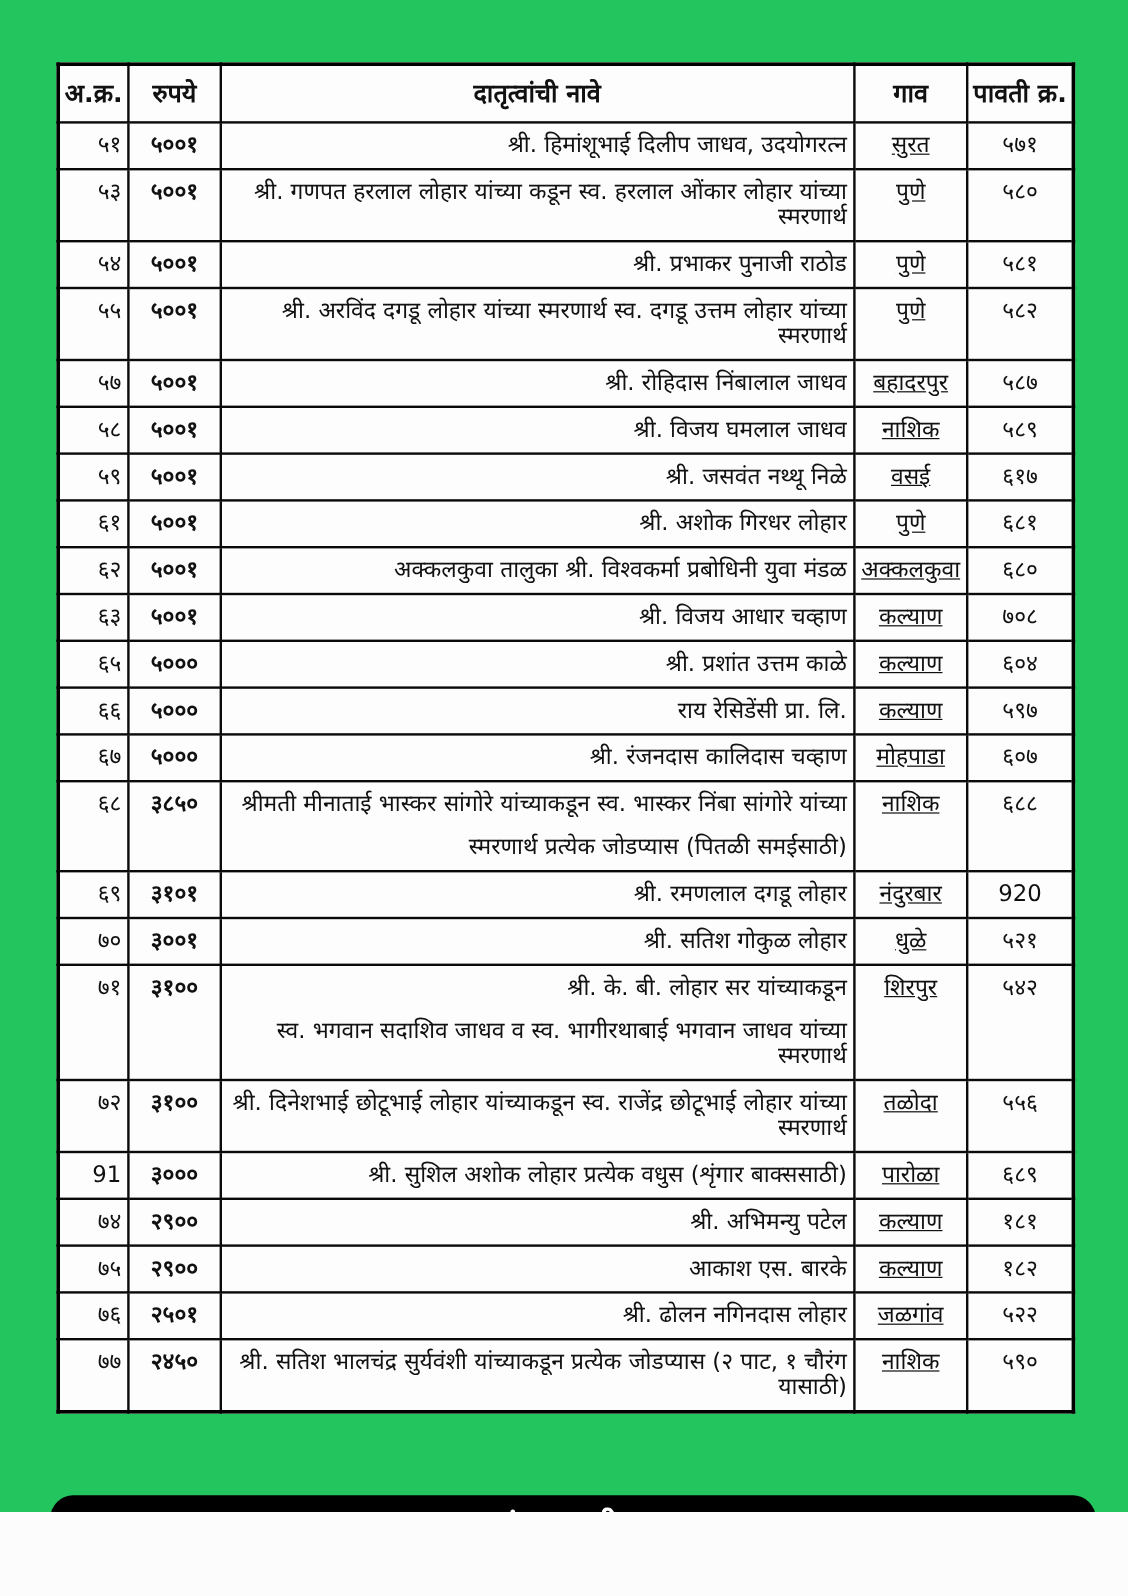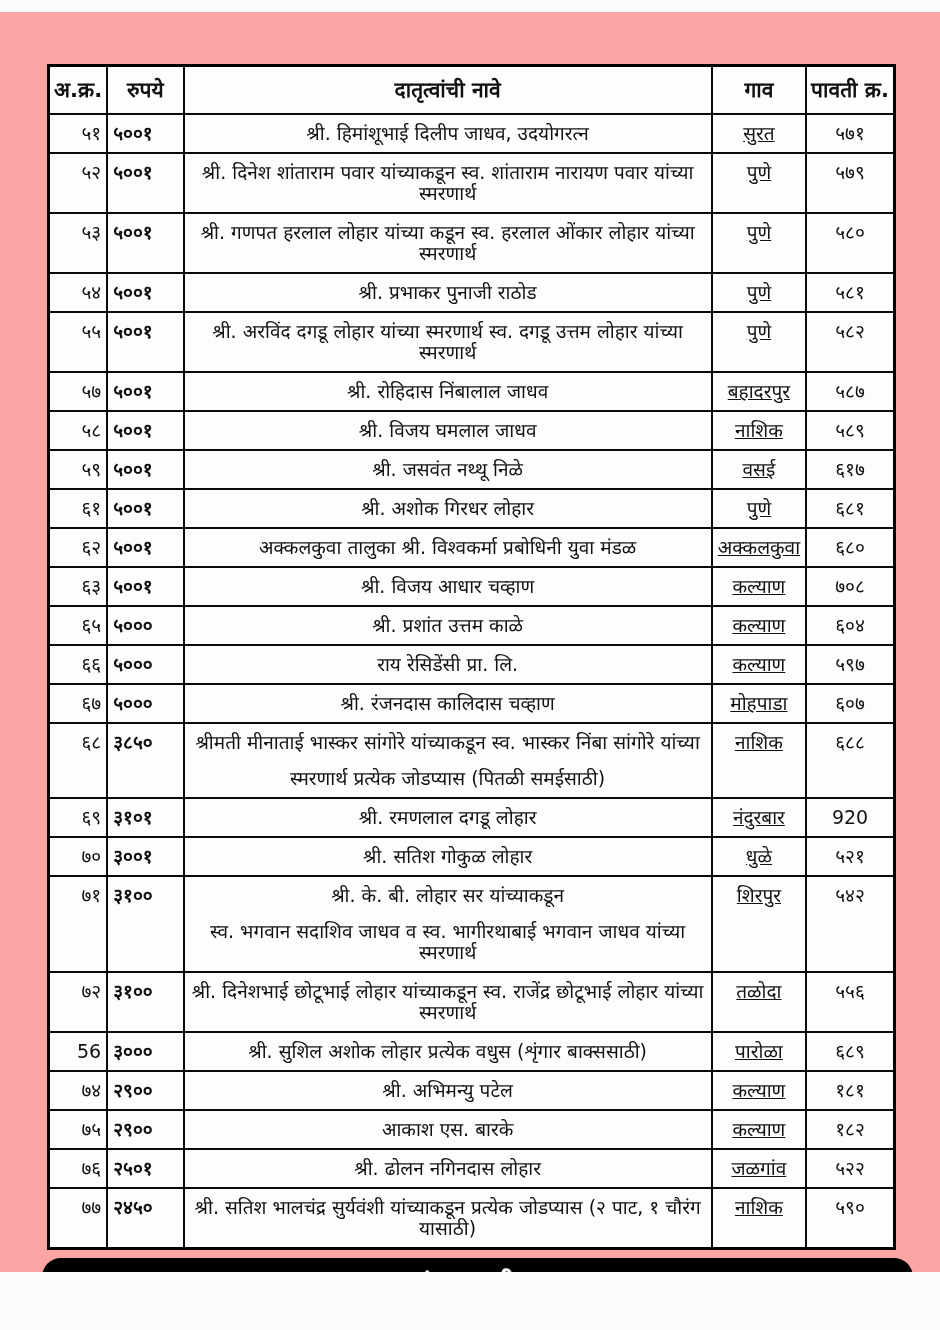--- a/index.html
+++ b/index.html
@@ -6,23 +6,22 @@
     margin: 0;
     padding: 0;
     background: #fcfcfc;
     font-family: "DejaVu Sans", "Liberation Sans", sans-serif;
     color: #111;
   }
   .sheet {
     position: relative;
     width: 940px;
     height: 1260px;
-    background: #fca5a5;
+    background: #22c55e;
     overflow: hidden;
-    margin-top: 12px;
   }
   table.donor-table {
     position: absolute;
     left: 47px;
     top: 52px;
     width: 849px;
     border-collapse: collapse;
     border: 3px solid #000;
     background: #fdfdfd;
   }
@@ -44,22 +43,22 @@
     line-height: 21px;
     padding: 8px 5px;
     vertical-align: top;
   }
   col.c-serial  { width: 57px; }
   col.c-amount  { width: 78px; }
   col.c-donor   { width: 554px; }
   col.c-village { width: 86px; }
   col.c-receipt { width: 74px; }
   td.serial  { text-align: right; }
-  td.amount  { font-weight: bold; font-size: 20px; }
-  td.donor   { text-align: center; padding-left: 10px; padding-right: 8px; }
+  td.amount  { text-align: center; font-weight: bold; font-size: 20px; }
+  td.donor   { text-align: right; padding-left: 10px; padding-right: 8px; }
   td.village { text-align: center; padding-left: 2px; padding-right: 2px; text-decoration: underline; }
   td.receipt { text-align: center; }
   .name-line2 { margin-top: 15px; }
   .total-bar {
     position: absolute;
     left: 42px;
     top: 1246px;
     width: 871px;
     height: 47px;
     background: #000;
@@ -114,30 +113,20 @@
       <td class="serial">५१</td>
       <td class="amount">५००१</td>
       <td class="donor">
         <div class="name-line1">श्री. हिमांशूभाई दिलीप जाधव, उदयोगरत्न</div>
 
       </td>
       <td class="village">सुरत</td>
       <td class="receipt">५७१</td>
     </tr>
         <tr>
-      <td class="serial">५२</td>
-      <td class="amount">५००१</td>
-      <td class="donor">
-        <div class="name-line1">श्री. दिनेश शांताराम पवार यांच्याकडून स्व. शांताराम नारायण पवार यांच्या स्मरणार्थ</div>
-
-      </td>
-      <td class="village">पुणे</td>
-      <td class="receipt">५७९</td>
-    </tr>
-        <tr>
       <td class="serial">५३</td>
       <td class="amount">५००१</td>
       <td class="donor">
         <div class="name-line1">श्री. गणपत हरलाल लोहार यांच्या कडून स्व. हरलाल ओंकार लोहार यांच्या स्मरणार्थ</div>
 
       </td>
       <td class="village">पुणे</td>
       <td class="receipt">५८०</td>
     </tr>
         <tr>
@@ -294,21 +283,21 @@
       <td class="serial">७२</td>
       <td class="amount">३१००</td>
       <td class="donor">
         <div class="name-line1">श्री. दिनेशभाई छोटूभाई लोहार यांच्याकडून स्व. राजेंद्र छोटूभाई लोहार यांच्या स्मरणार्थ</div>
 
       </td>
       <td class="village">तळोदा</td>
       <td class="receipt">५५६</td>
     </tr>
         <tr>
-      <td class="serial">56</td>
+      <td class="serial">91</td>
       <td class="amount">३०००</td>
       <td class="donor">
         <div class="name-line1">श्री. सुशिल अशोक लोहार प्रत्येक वधुस (शृंगार बाक्ससाठी)</div>
 
       </td>
       <td class="village">पारोळा</td>
       <td class="receipt">६८९</td>
     </tr>
         <tr>
       <td class="serial">७४</td>

